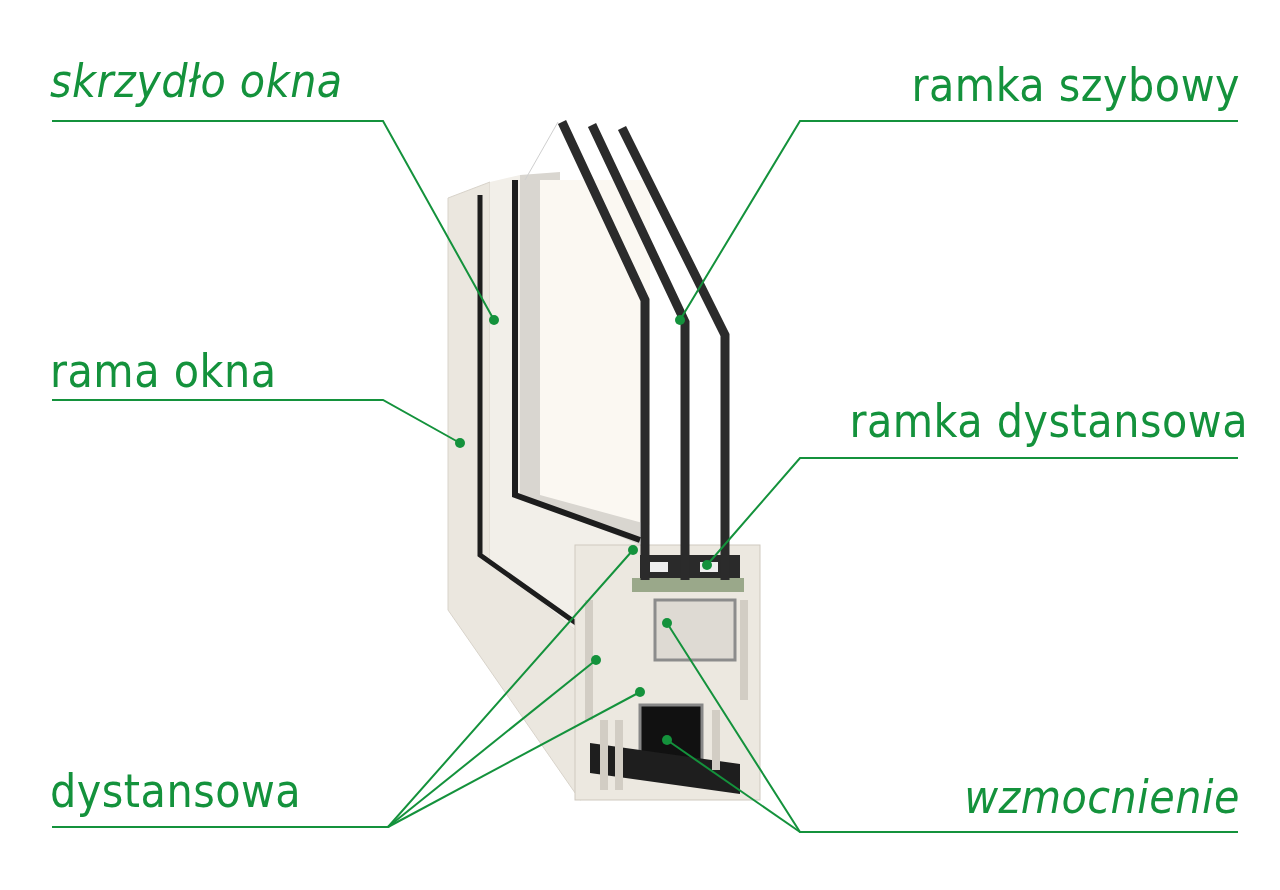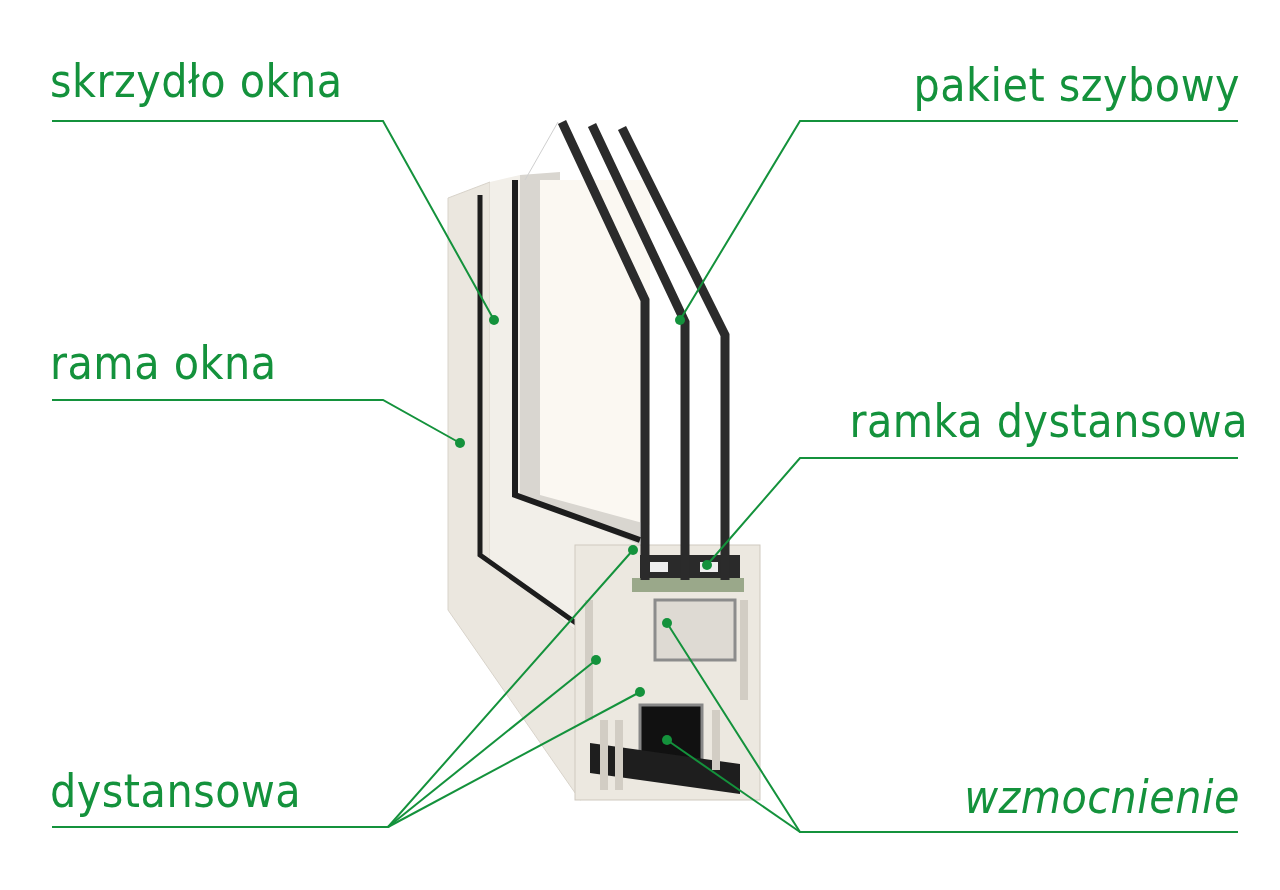--- a/index.html
+++ b/index.html
@@ -78,18 +78,18 @@
     <circle cx="633" cy="550" r="5"></circle>
     <circle cx="596" cy="660" r="5"></circle>
     <circle cx="640" cy="692" r="5"></circle>
     <circle cx="680" cy="320" r="5"></circle>
     <circle cx="707" cy="565" r="5"></circle>
     <circle cx="667" cy="623" r="5"></circle>
     <circle cx="667" cy="740" r="5"></circle>
   </g>
 </svg>
 
-<div class="label" style="left:50px; top:58px;">skrzydło okna</div>
-<div class="label" style="left:50px; top:340px;">rama okna</div>
+<div class="label" style="left:50px; top:58px;font-style:italic;">skrzydło okna</div>
+<div class="label" style="left:50px; top:348px;">rama okna</div>
 <div class="label" style="left:50px; top:768px;">dystansowa</div>
-<div class="label right" style="right:40px; top:62px;">pakiet szybowy</div>
+<div class="label right" style="right:40px; top:62px;">ramka szybowy</div>
 <div class="label right" style="right:32px; top:398px;">ramka dystansowa</div>
 <div class="label right" style="right:40px; top:774px;font-style:italic;">wzmocnienie</div>
 
 </body></html>

